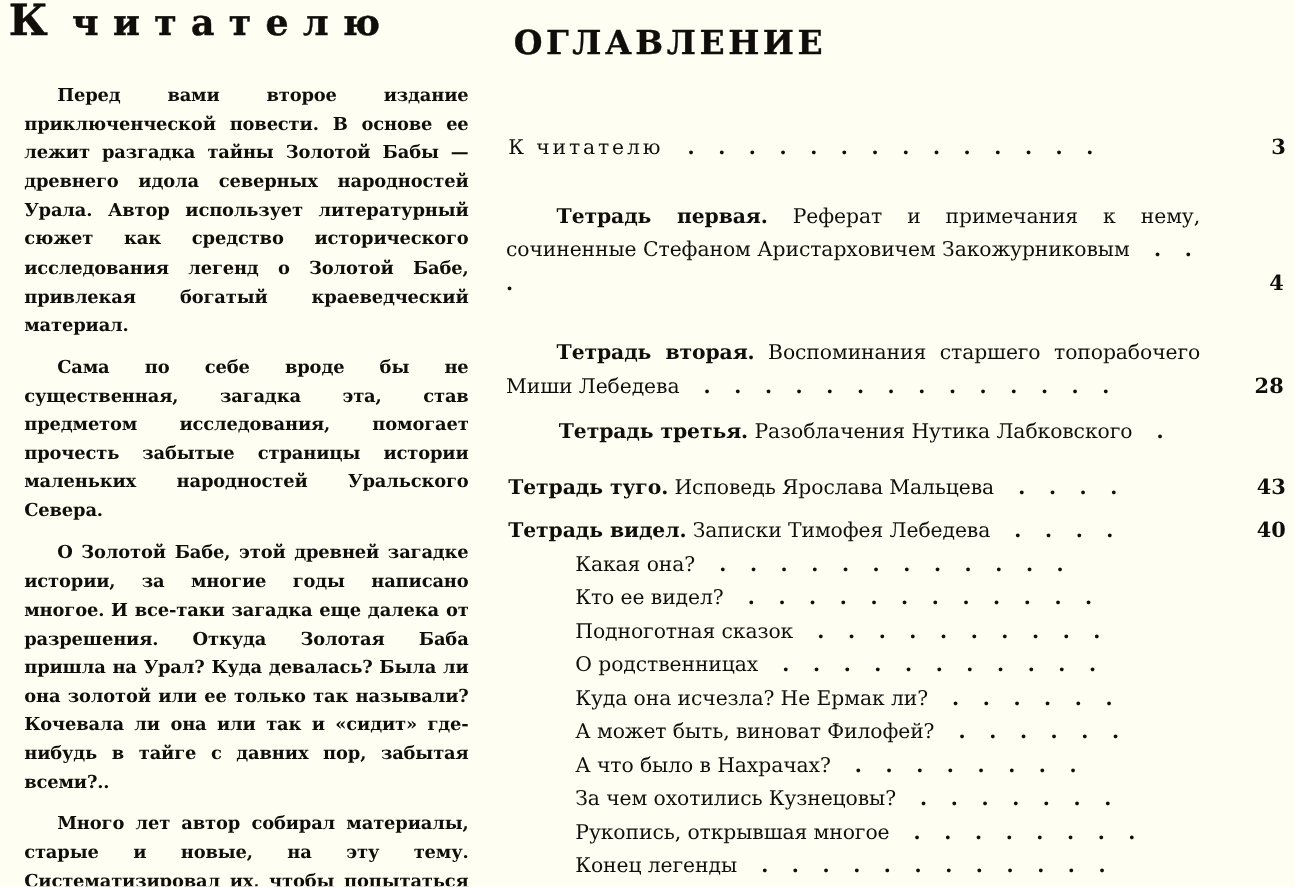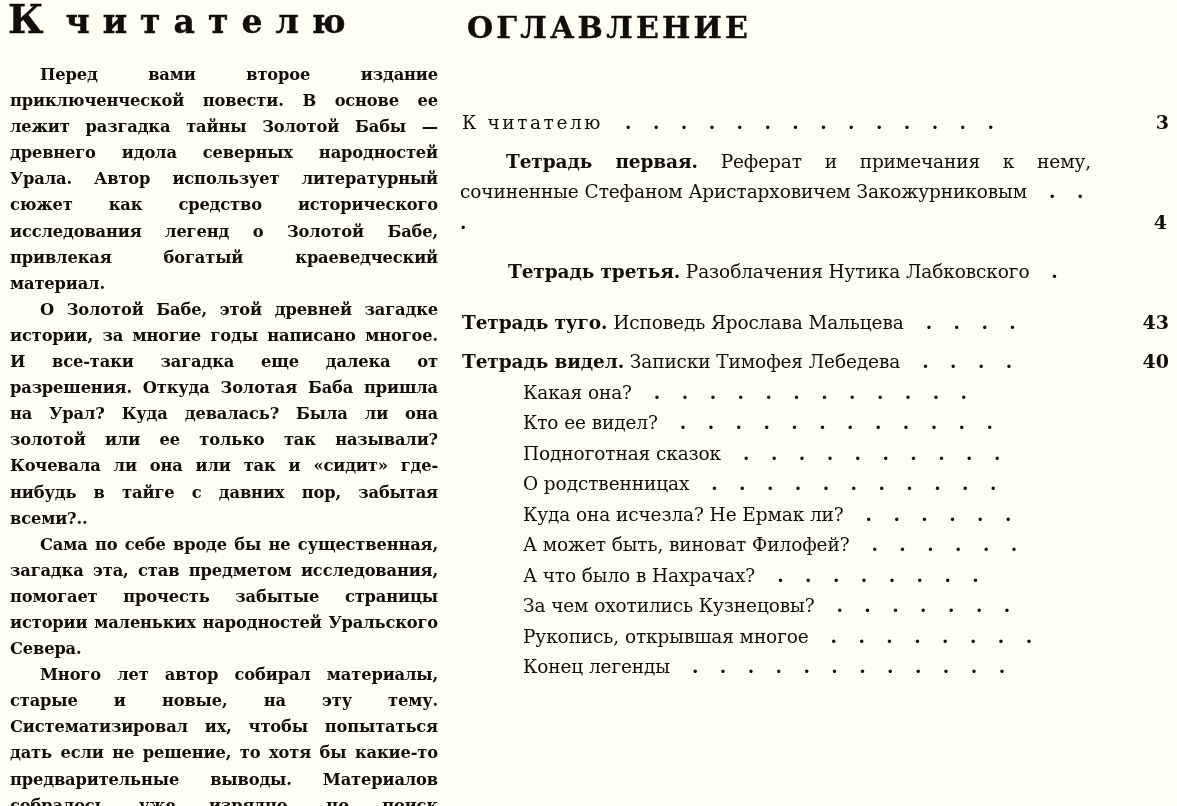--- a/index.html
+++ b/index.html
@@ -50,33 +50,33 @@
     width: 428px;
     font-size: 16.3px;
     font-weight: bold;
     line-height: 26.1px;
     text-align: justify;
     font-family: "DejaVu Serif", "Liberation Serif", serif;
     letter-spacing: -0.15px;
     word-spacing: 0.3px;
   }
   #preface-body p {
-    margin: 0;
+    margin: 12px;
     text-indent: 30px;
     text-align: justify;
   }
   #preface-body p:last-child {
     text-align-last: left;
   }
 
   
   #right-col {
     position: absolute;
     left: 460px;
-    top: 4px;
+    top: 16px;
     width: 717px;
     height: 596px;
   }
   #toc-heading {
     position: absolute;
     left: 7px;
     top: 6px;
     font-size: 30px;
     font-weight: bold;
     letter-spacing: 3.2px;
@@ -127,39 +127,40 @@
   .r-sub     { padding-left: 63px; }
   .r-sub .toc-text { font-size: 18.5px; }
   .r-spread .toc-text {
     letter-spacing: 2.6px;
   }
   .r-wrap .toc-text {
     text-indent: 46px;
     text-align: justify;
     padding-left: 0px;
     padding-right: 86px;
+    margin-top: 24px;
   }
   .r-wrap { padding-left: 0px; }
   .spacer { width:100%; }
 </style>
 </head>
 <body>
 
 <div id="page">
 
   <div id="left-col">
 
     <div id="preface-heading">
       <span class="big-k">К</span><span>читателю</span>
     </div>
 
     <div id="preface-body">
       <p>Перед вами второе издание приключенческой повести. В основе ее лежит разгадка тайны Золотой Бабы — древнего идола северных народностей Урала. Автор использует литературный сюжет как средство исторического исследования легенд о Золотой Бабе, привлекая богатый краеведческий материал.</p>
+      <p>Сама по себе вроде бы не существенная, загадка эта, став предметом исследования, помогает прочесть забытые страницы истории маленьких народностей Уральского Севера.</p>
       <p>О Золотой Бабе, этой древней загадке истории, за многие годы написано многое. И все-таки загадка еще далека от разрешения. Откуда Золотая Баба пришла на Урал? Куда девалась? Была ли она золотой или ее только так называли? Кочевала ли она или так и «сидит» где-нибудь в тайге с давних пор, забытая всеми?..</p>
-      <p>Сама по себе вроде бы не существенная, загадка эта, став предметом исследования, помогает прочесть забытые страницы истории маленьких народностей Уральского Севера.</p>
       <p>Много лет автор собирал материалы, старые и новые, на эту тему. Систематизировал их, чтобы попытаться дать если не решение, то хотя бы какие-то предварительные выводы. Материалов собралось уже изрядно, но поиск продолжается и каждый год приносит что-нибудь новое. Иногда — кроху, а иногда такой сюрприз, как неизвестная рукопись писателя-публициста К. Д. Носилова — путешественника, этнографа, географа, энтузиаста исследования Уральского Севера. Находка эта внесла ясность во многие спорные вопросы, позволила развязать некоторые туго затянутые узелки...</p>
 
     </div>
 
   </div>
 
   <div id="right-col">
 
     <div id="toc-heading">ОГЛАВЛЕНИЕ</div>
 
@@ -168,20 +169,24 @@
         <div class="toc-row r-flush r-spread">
           <span class="toc-text">К читателю<span class="dots"> . . . . . . . . . . . . . .</span></span>
           <span class="toc-pg">3</span>
         </div>
         <div class="spacer" style="height: 8px;"></div>
         <div class="toc-row r-wrap">
           <span class="toc-text"><span class="lead">Тетрадь первая.</span> Реферат и примечания к нему, сочиненные Стефаном Аристарховичем Закожурниковым<span class="dots"> . . .</span></span>
           <span class="toc-pg">4</span>
         </div>
         <div class="spacer" style="height: 8px;"></div>
+        <div class="toc-row r-wrap">
+          <span class="toc-text"><span class="lead">Тетрадь вторая.</span> Воспоминания старшего топорабочего Миши Лебедева<span class="dots"> . . . . . . . . . . . . . .</span></span>
+          <span class="toc-pg">28</span>
+        </div>
         <div class="spacer" style="height: 11px;"></div>
         <div class="toc-row r-indent">
           <span class="toc-text"><span class="lead">Тетрадь третья.</span> Разоблачения Нутика Лабковского<span class="dots"> .</span></span>
           <span class="toc-pg">42</span>
         </div>
         <div class="spacer" style="height: 11px;"></div>
         <div class="spacer" style="height: 9px;"></div>
         <div class="toc-row r-flush">
           <span class="toc-text"><span class="lead">Тетрадь туго.</span> Исповедь Ярослава Мальцева<span class="dots"> . . . .</span></span>
           <span class="toc-pg">43</span>

